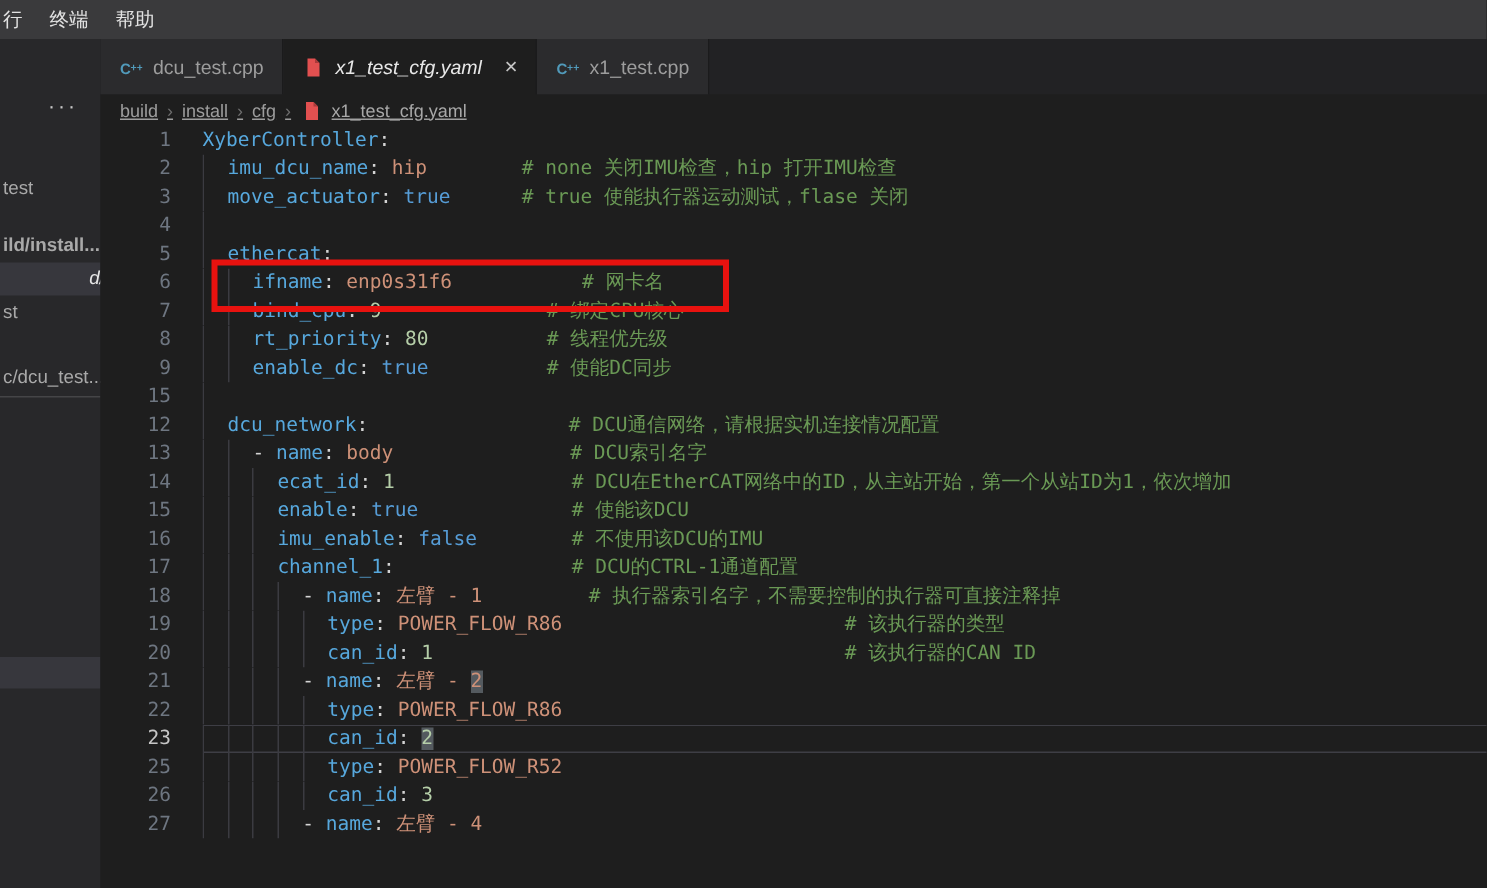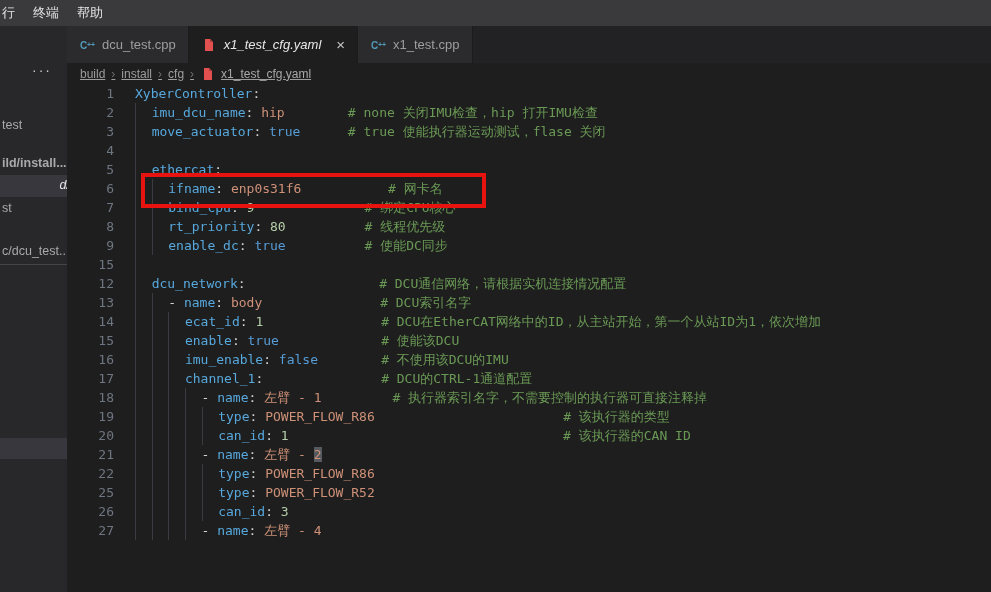--- a/index.html
+++ b/index.html
@@ -155,18 +155,19 @@
     <div class="row"><span class="gut">13</span><span class="code"><span class="guide"></span><span class="guide"></span><span class="tok-p">- </span><span class="tok-k">name</span><span class="tok-p">: </span><span class="tok-s">body</span><span class="tok-sp">            </span><span class="tok-c"># DCU索引名字</span></span></div>
     <div class="row"><span class="gut">14</span><span class="code"><span class="guide"></span><span class="guide"></span><span class="guide"></span><span class="tok-k">ecat_id</span><span class="tok-p">: </span><span class="tok-n">1</span><span class="tok-sp">            </span><span class="tok-c"># DCU在EtherCAT网络中的ID，从主站开始，第一个从站ID为1，依次增加</span></span></div>
     <div class="row"><span class="gut">15</span><span class="code"><span class="guide"></span><span class="guide"></span><span class="guide"></span><span class="tok-k">enable</span><span class="tok-p">: </span><span class="tok-b">true</span><span class="tok-sp">          </span><span class="tok-c"># 使能该DCU</span></span></div>
     <div class="row"><span class="gut">16</span><span class="code"><span class="guide"></span><span class="guide"></span><span class="guide"></span><span class="tok-k">imu_enable</span><span class="tok-p">: </span><span class="tok-b">false</span><span class="tok-sp">     </span><span class="tok-c"># 不使用该DCU的IMU</span></span></div>
     <div class="row"><span class="gut">17</span><span class="code"><span class="guide"></span><span class="guide"></span><span class="guide"></span><span class="tok-k">channel_1</span><span class="tok-p">:</span><span class="tok-sp">            </span><span class="tok-c"># DCU的CTRL-1通道配置</span></span></div>
     <div class="row"><span class="gut">18</span><span class="code"><span class="guide"></span><span class="guide"></span><span class="guide"></span><span class="guide"></span><span class="tok-p">- </span><span class="tok-k">name</span><span class="tok-p">: </span><span class="tok-s">左臂 - 1</span><span class="tok-sp">      </span><span class="tok-c"># 执行器索引名字，不需要控制的执行器可直接注释掉</span></span></div>
     <div class="row"><span class="gut">19</span><span class="code"><span class="guide"></span><span class="guide"></span><span class="guide"></span><span class="guide"></span><span class="guide"></span><span class="tok-k">type</span><span class="tok-p">: </span><span class="tok-s">POWER_FLOW_R86</span><span class="tok-sp">                     </span><span class="tok-c"># 该执行器的类型</span></span></div>
     <div class="row"><span class="gut">20</span><span class="code"><span class="guide"></span><span class="guide"></span><span class="guide"></span><span class="guide"></span><span class="guide"></span><span class="tok-k">can_id</span><span class="tok-p">: </span><span class="tok-n">1</span><span class="tok-sp">                                </span><span class="tok-c"># 该执行器的CAN ID</span></span></div>
     <div class="row"><span class="gut">21</span><span class="code"><span class="guide"></span><span class="guide"></span><span class="guide"></span><span class="guide"></span><span class="tok-p">- </span><span class="tok-k">name</span><span class="tok-p">: </span><span class="tok-s">左臂 - </span><span class="tok-sh">2</span></span></div>
     <div class="row"><span class="gut">22</span><span class="code"><span class="guide"></span><span class="guide"></span><span class="guide"></span><span class="guide"></span><span class="guide"></span><span class="tok-k">type</span><span class="tok-p">: </span><span class="tok-s">POWER_FLOW_R86</span></span></div>
+    <div class="row cur"><span class="gut">23</span><span class="code"><span class="guide"></span><span class="guide"></span><span class="guide"></span><span class="guide"></span><span class="guide"></span><span class="tok-k">can_id</span><span class="tok-p">: </span><span class="tok-nh">2</span></span></div>
     <div class="row"><span class="gut">25</span><span class="code"><span class="guide"></span><span class="guide"></span><span class="guide"></span><span class="guide"></span><span class="guide"></span><span class="tok-k">type</span><span class="tok-p">: </span><span class="tok-s">POWER_FLOW_R52</span></span></div>
     <div class="row"><span class="gut">26</span><span class="code"><span class="guide"></span><span class="guide"></span><span class="guide"></span><span class="guide"></span><span class="guide"></span><span class="tok-k">can_id</span><span class="tok-p">: </span><span class="tok-n">3</span></span></div>
     <div class="row"><span class="gut">27</span><span class="code"><span class="guide"></span><span class="guide"></span><span class="guide"></span><span class="guide"></span><span class="tok-p">- </span><span class="tok-k">name</span><span class="tok-p">: </span><span class="tok-s">左臂 - 4</span></span></div>
   </div>
 
 <div class="red-box"></div>
 
 </body></html>

